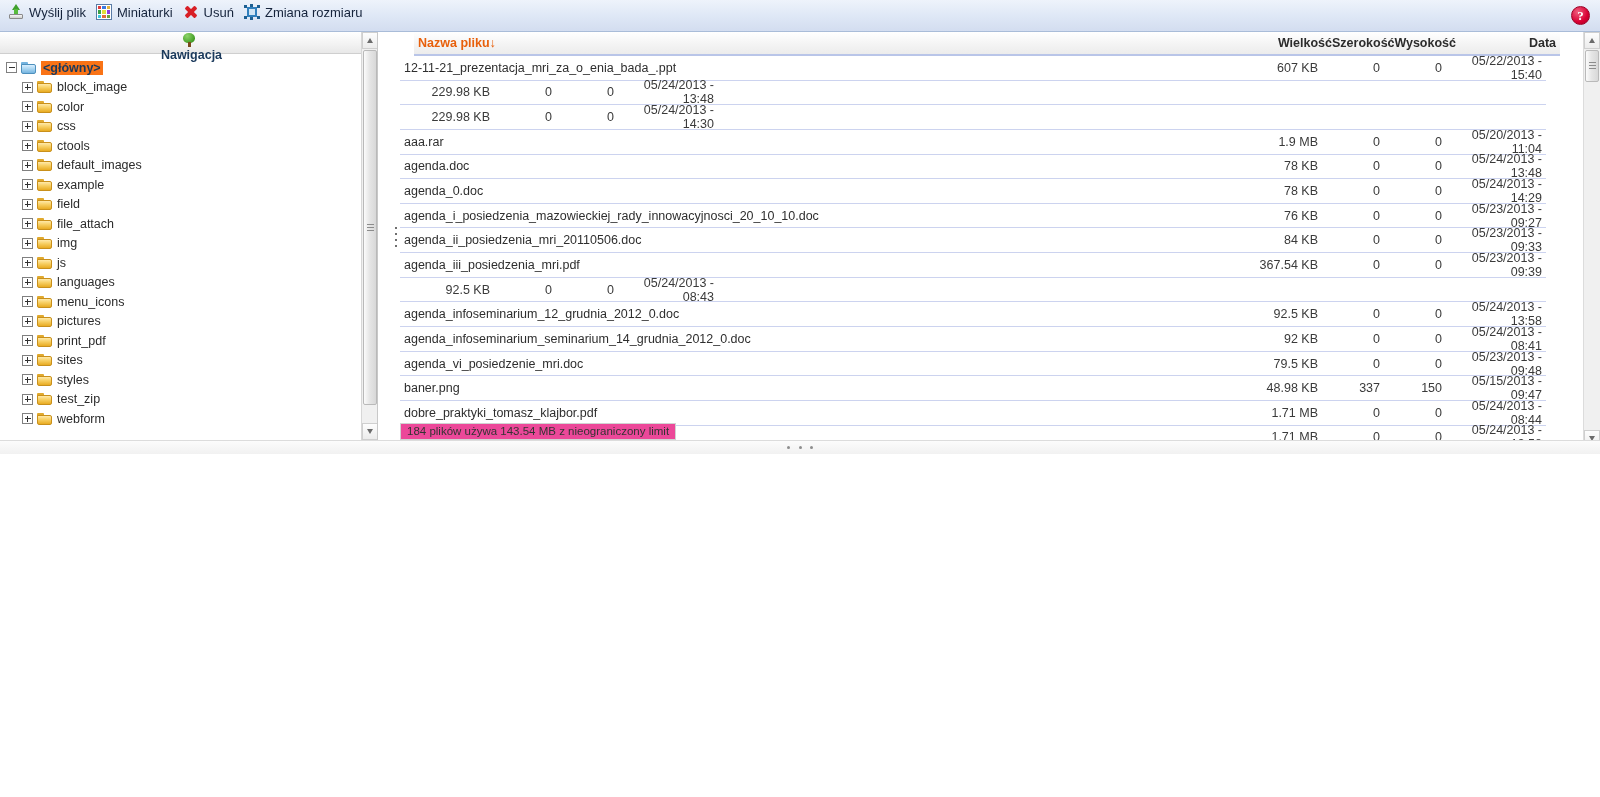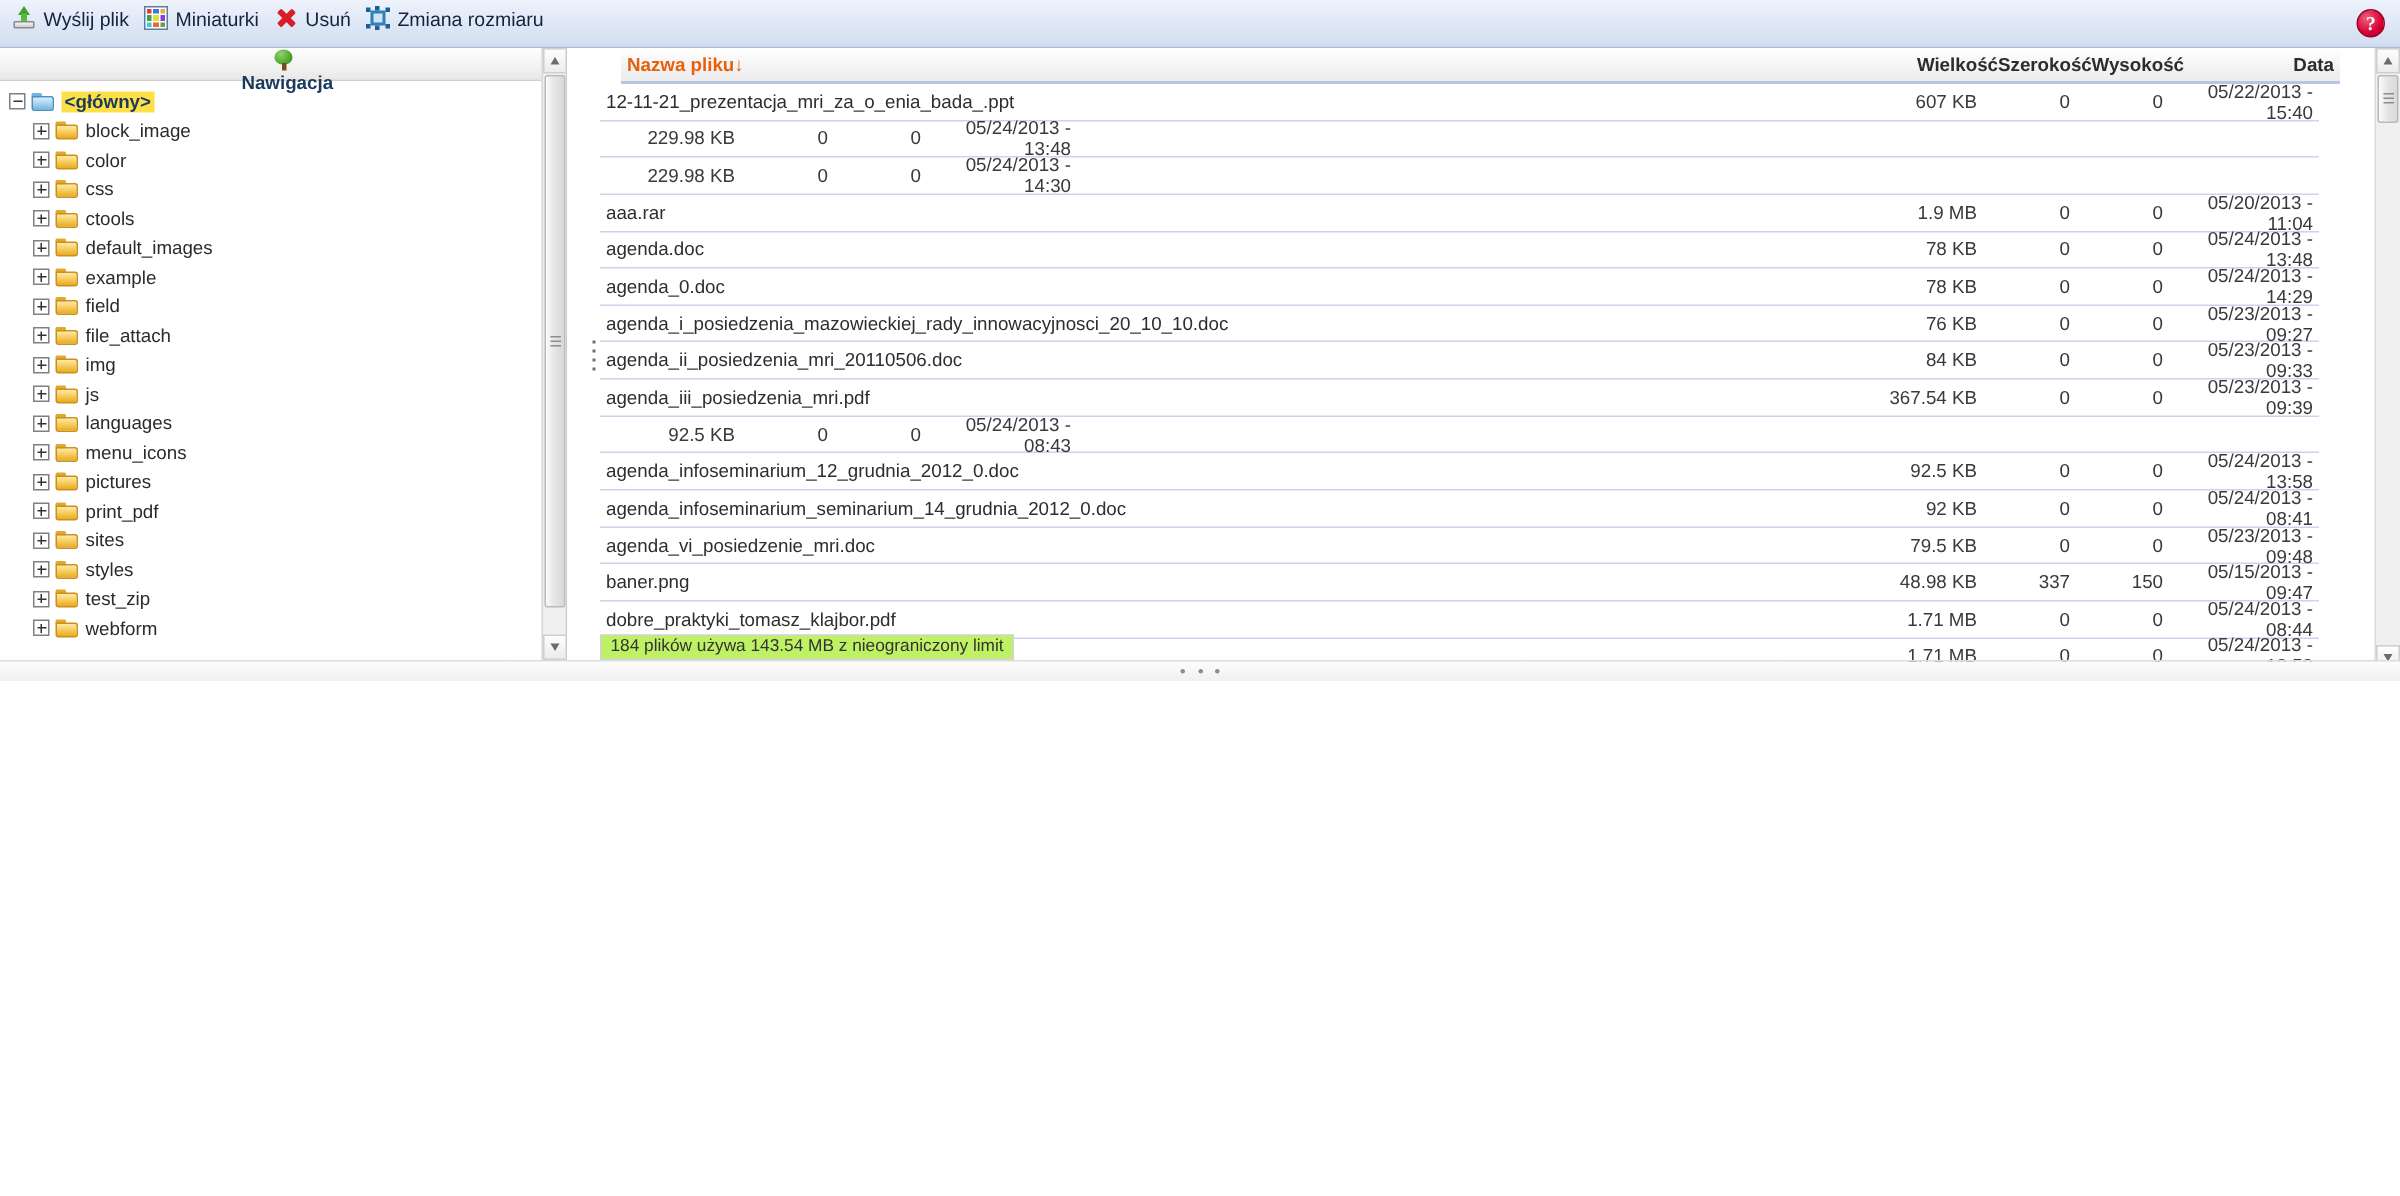--- a/index.html
+++ b/index.html
@@ -229,21 +229,21 @@
     border-radius: 1px 2px 2px 2px;
   }
   .folder-ico.open .body {
     background: linear-gradient(to bottom, #d9efff 0%, #a8d4f0 50%, #74b4e0 100%);
     border-color: #4e90bd;
   }
   .folder-ico.open .tab { background: #74b4e0; }
   .tree-label.root {
     font-weight: bold;
     color: #1b3a5c;
-    background: #fde047;
+    background: #f97316;
     padding: 0 2px;
   }
 
   
   .vscroll {
     position: absolute;
     width: 16px;
     background: #f0f0f0;
     border-left: 1px solid #d7d7d7;
     box-sizing: border-box;
@@ -371,21 +371,21 @@
     border-left: 1px solid #dcdcdc;
     box-sizing: border-box;
   }
 
   
   .status-tip {
     position: absolute;
     left: 400px; top: 391px;
     height: 17px;
     padding: 0 6px;
-    background: #bef264;
+    background: #ec4899;
     border: 1px solid #d2d2d2;
     box-sizing: border-box;
     font-size: 11.5px;
     color: #333;
     line-height: 15px;
     white-space: nowrap;
   }
 
   
   .bottom-grip {

